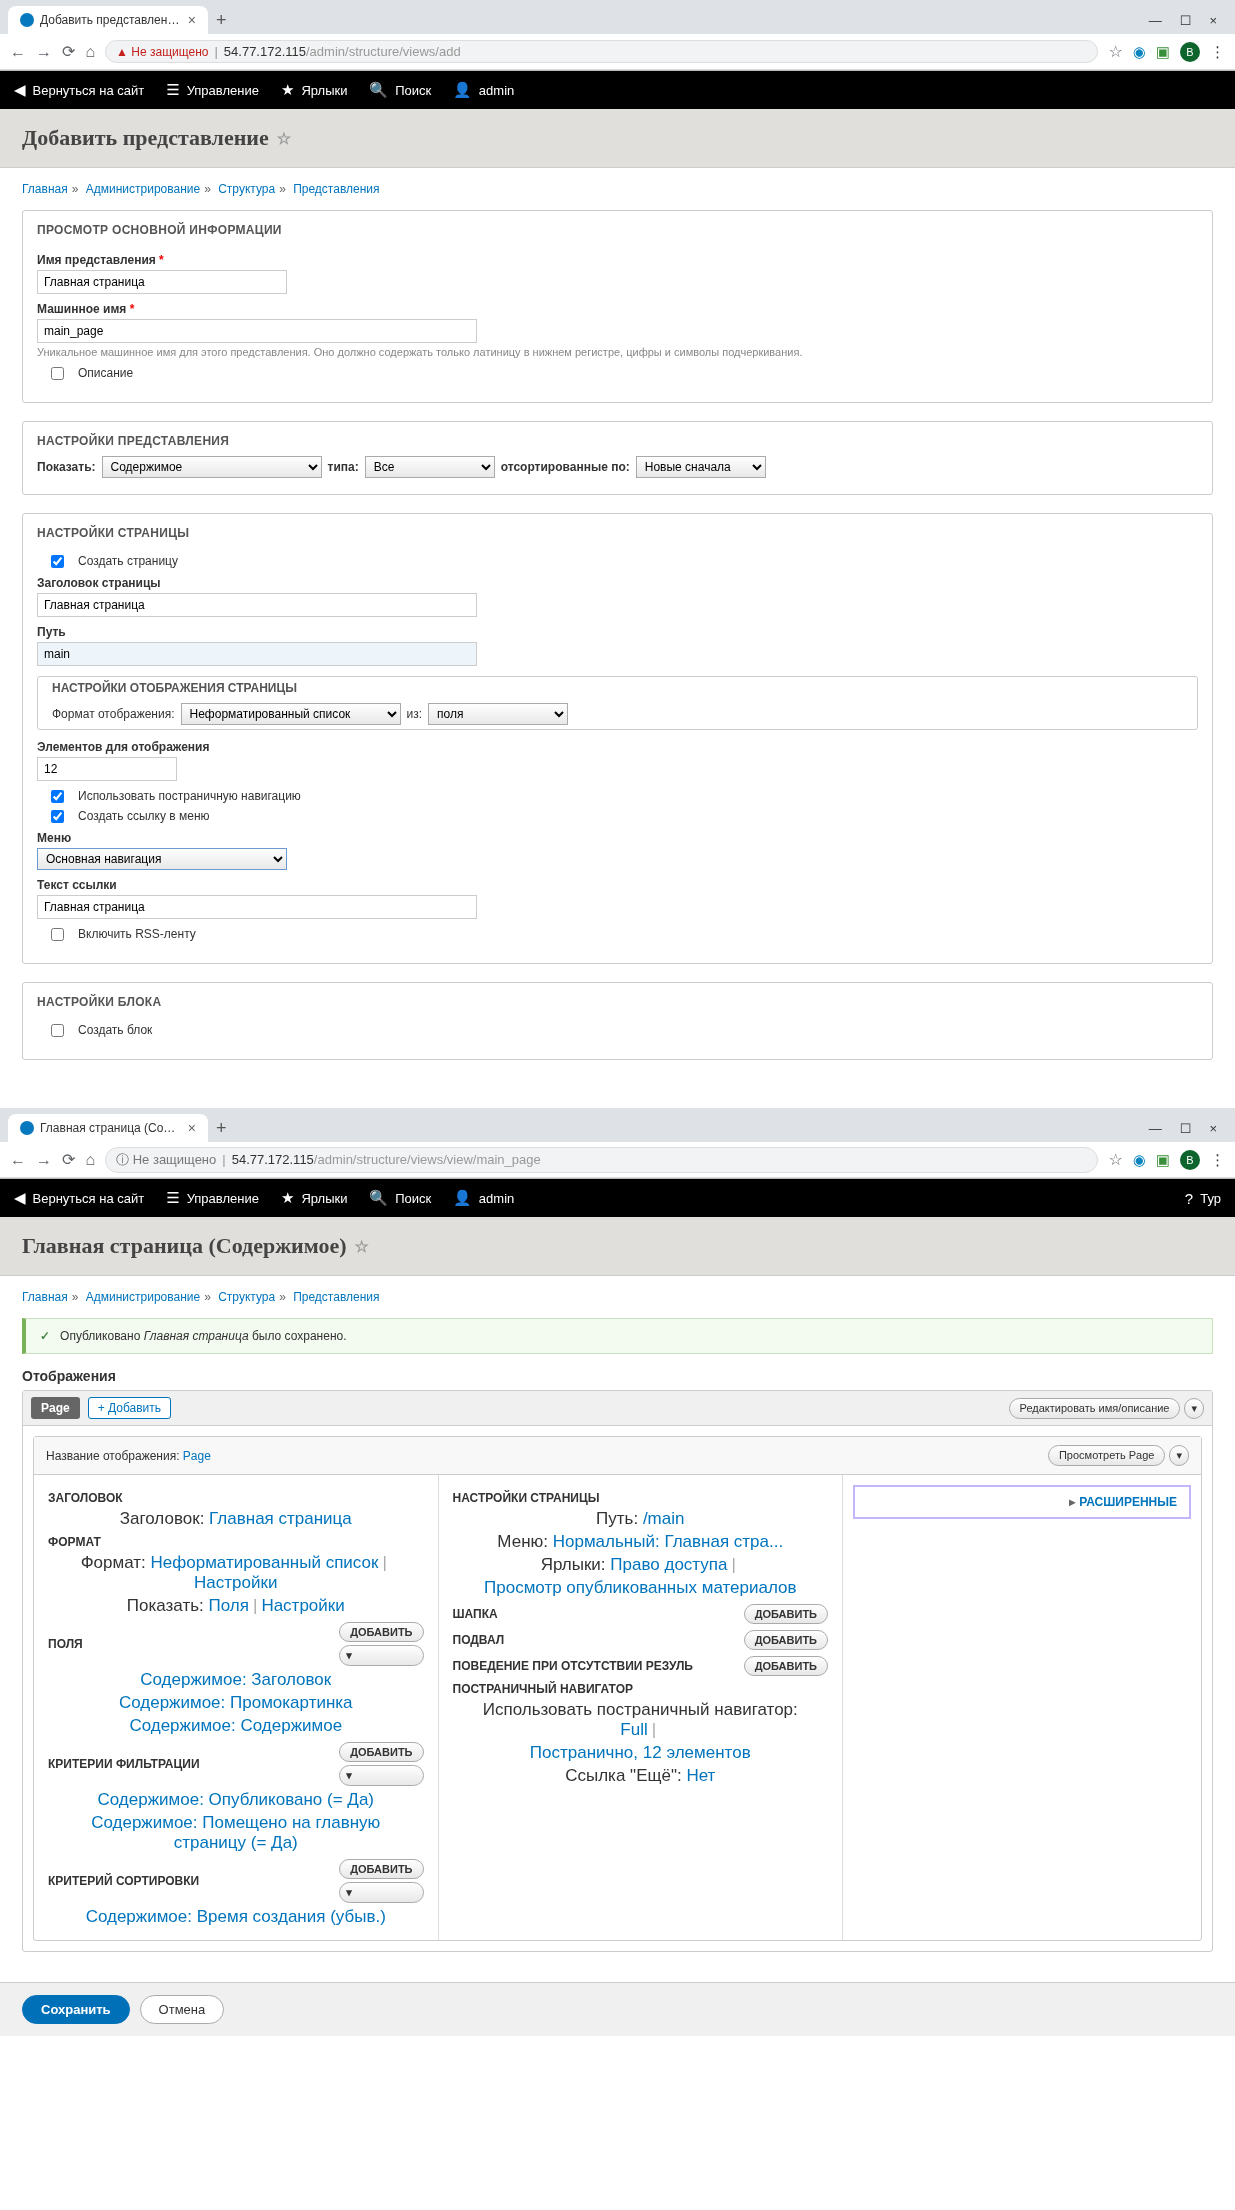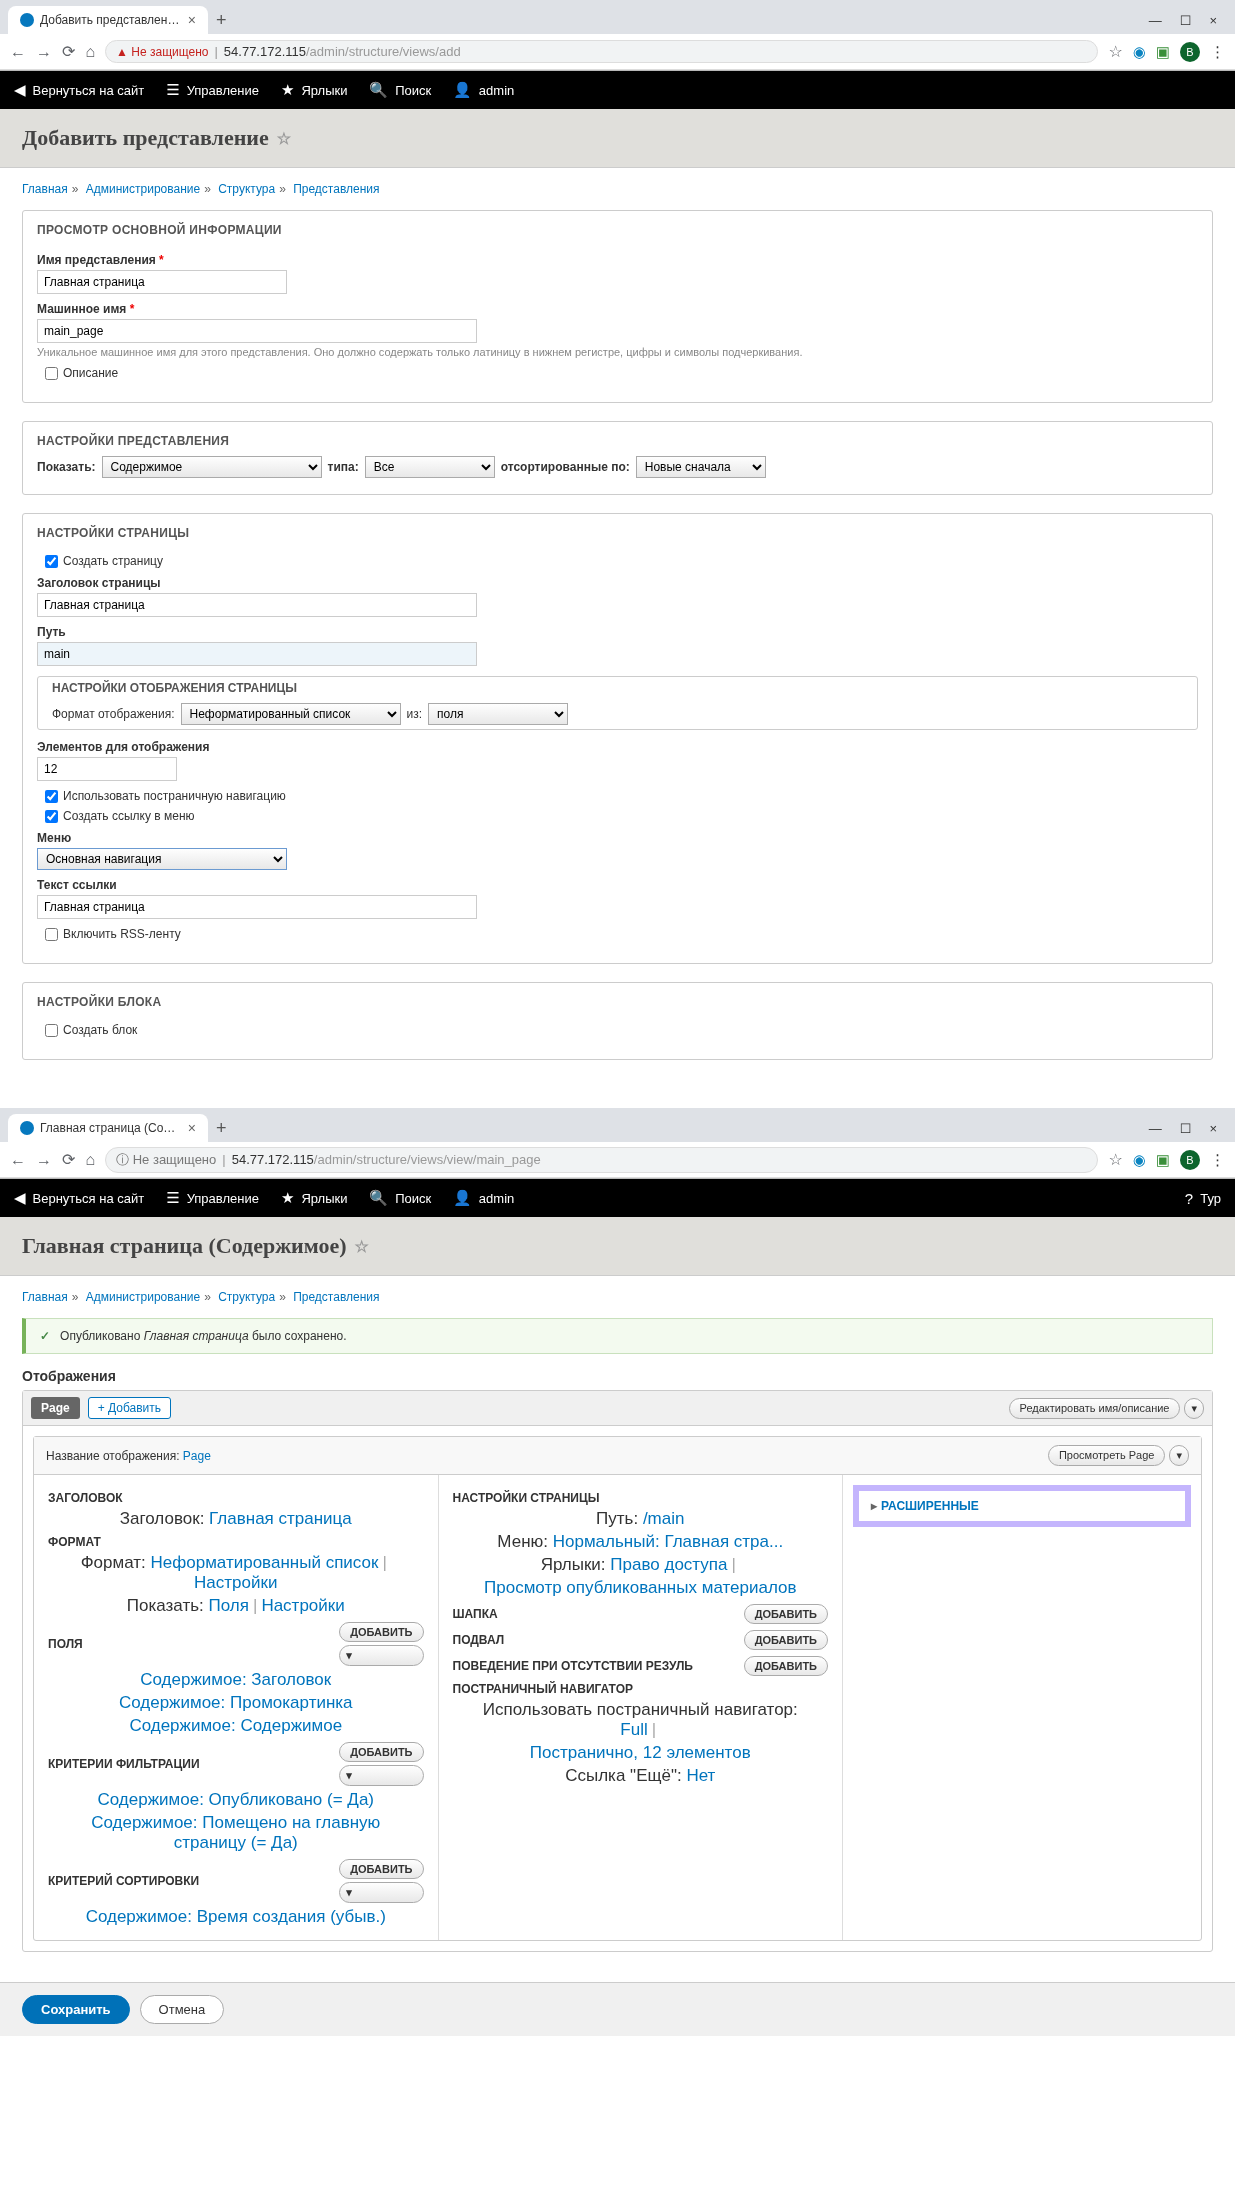--- a/index.html
+++ b/index.html
@@ -42,21 +42,21 @@
 .panel-legend { font-size: 12px; font-weight: bold; color: #555; letter-spacing: 0.3px; padding-bottom: 8px; text-transform: uppercase; }
 .panel-legend-nested { font-size: 12px; font-weight: bold; color: #555; padding-bottom: 8px; }
 
 .form-row { margin: 8px 0; }
 .form-label { display: block; font-size: 12px; color: #333; margin-bottom: 3px; font-weight: bold; }
 .req { color: #e00; }
 input[type=text].txt { border: 1px solid #ccc; padding: 4px 6px; font-size: 12px; width: 250px; background: #fff; }
 input[type=text].txt.wide { width: 440px; }
 input[type=text].txt.hl { background: #edf5fa; }
 .help { font-size: 11px; color: #888; margin-top: 3px; }
-.chk-row { display: flex; align-items: center; gap: 5px; font-size: 12px; margin: 6px 8px; }
+.chk-row { display: flex; align-items: center; gap: 14px; font-size: 12px; margin: 6px 14px; }
 select.sel { border: 1px solid #aaa; background: linear-gradient(#fefefe,#e8e8e8); padding: 2px 4px; font-size: 12px; }
 .inline-row { display: flex; align-items: center; gap: 6px; flex-wrap: wrap; font-size: 12px; }
 .inline-row b { font-weight: bold; }
 
 fieldset.inner { border: 1px solid #ccc; border-radius: 3px; padding: 4px 14px; margin: 10px 0; }
 
 .msg-success { border: 1px solid #c9e1bd; background: #f3faef; border-left: 4px solid #77b259; padding: 10px 14px; margin-bottom: 14px; display: flex; align-items: center; gap: 10px; font-size: 12px; }
 .msg-success .chk { color: #468847; font-weight: bold; }
 .msg-success i { font-style: italic; }
 
@@ -76,21 +76,21 @@
 .views-cols { display: flex; }
 .vcol { padding: 10px 14px; border-right: 1px solid #ddd; flex: 1; }
 .vcol:last-child { border-right: none; flex: 0.9; }
 .vsec-title { font-size: 12px; font-weight: bold; text-transform: uppercase; margin: 6px 0 4px 0; display: flex; align-items: center; }
 .vsec-title .actbtn { margin-left: auto; display: flex; gap: 3px; flex-direction: column; }
 .vline { font-size: 17px; margin: 3px 8px; color: #333; text-align: center; }
 .vline a { color: #0074bd; text-decoration: none; }
 .vline .lbl { color: #333; }
 .pipe { color: #aaa; padding: 0 4px; }
 
-.advanced { border: 6px solid #c4b5fd; margin: 0; padding: 8px 12px; font-size: 12px; font-weight: bold; text-transform: uppercase; color: #0074bd; cursor: pointer; }
+.advanced { border: 2px solid #c4b5fd; margin: 0; padding: 8px 12px; font-size: 12px; font-weight: bold; text-transform: uppercase; color: #0074bd; cursor: pointer; text-align: right; }
 .advanced .tri { color: #666; margin-right: 4px; }
 
 .footer-actions { background: #f0f0f0; padding: 12px 22px; display: flex; gap: 10px; border-top: 1px solid #ccc; }
 .btn-primary { background: #0071b8; color: #fff; border: 1px solid #0071b8; border-radius: 16px; padding: 6px 18px; font-size: 13px; cursor: pointer; font-weight: bold; }
 .btn-secondary { background: #fff; color: #333; border: 1px solid #aaa; border-radius: 16px; padding: 6px 18px; font-size: 13px; cursor: pointer; }
 </style>
 </head>
 <body>
 
 <div class="window">

